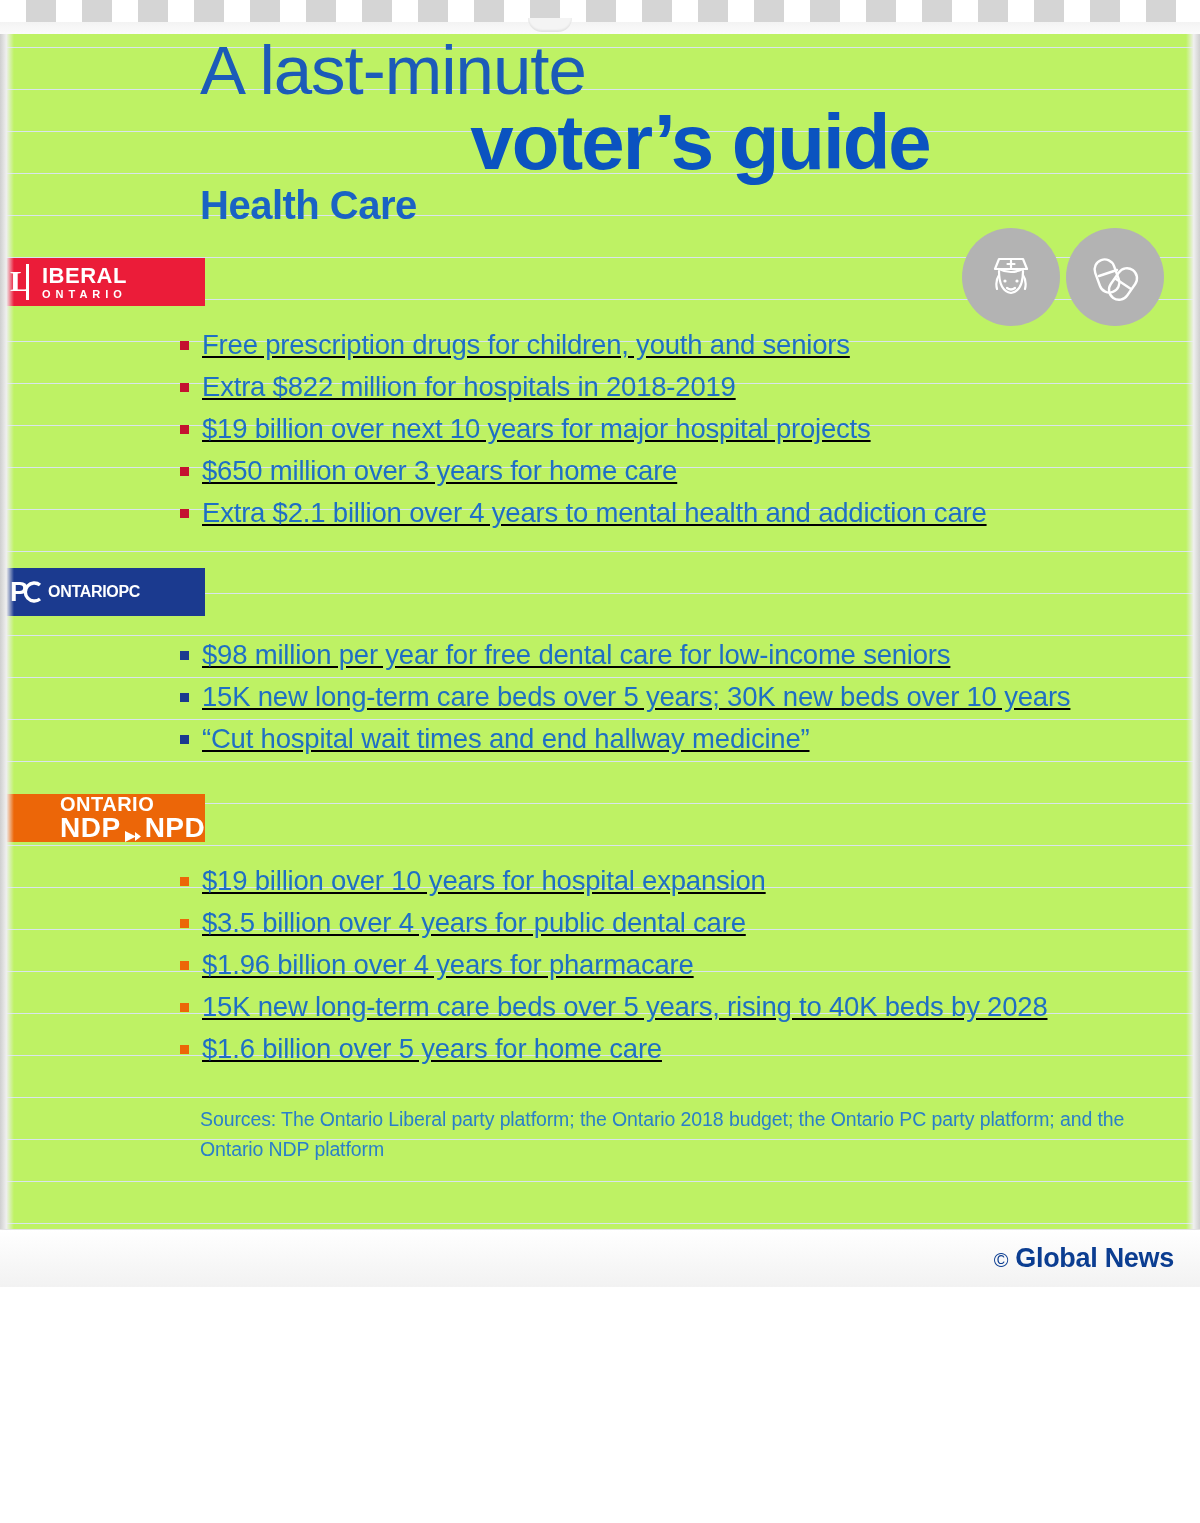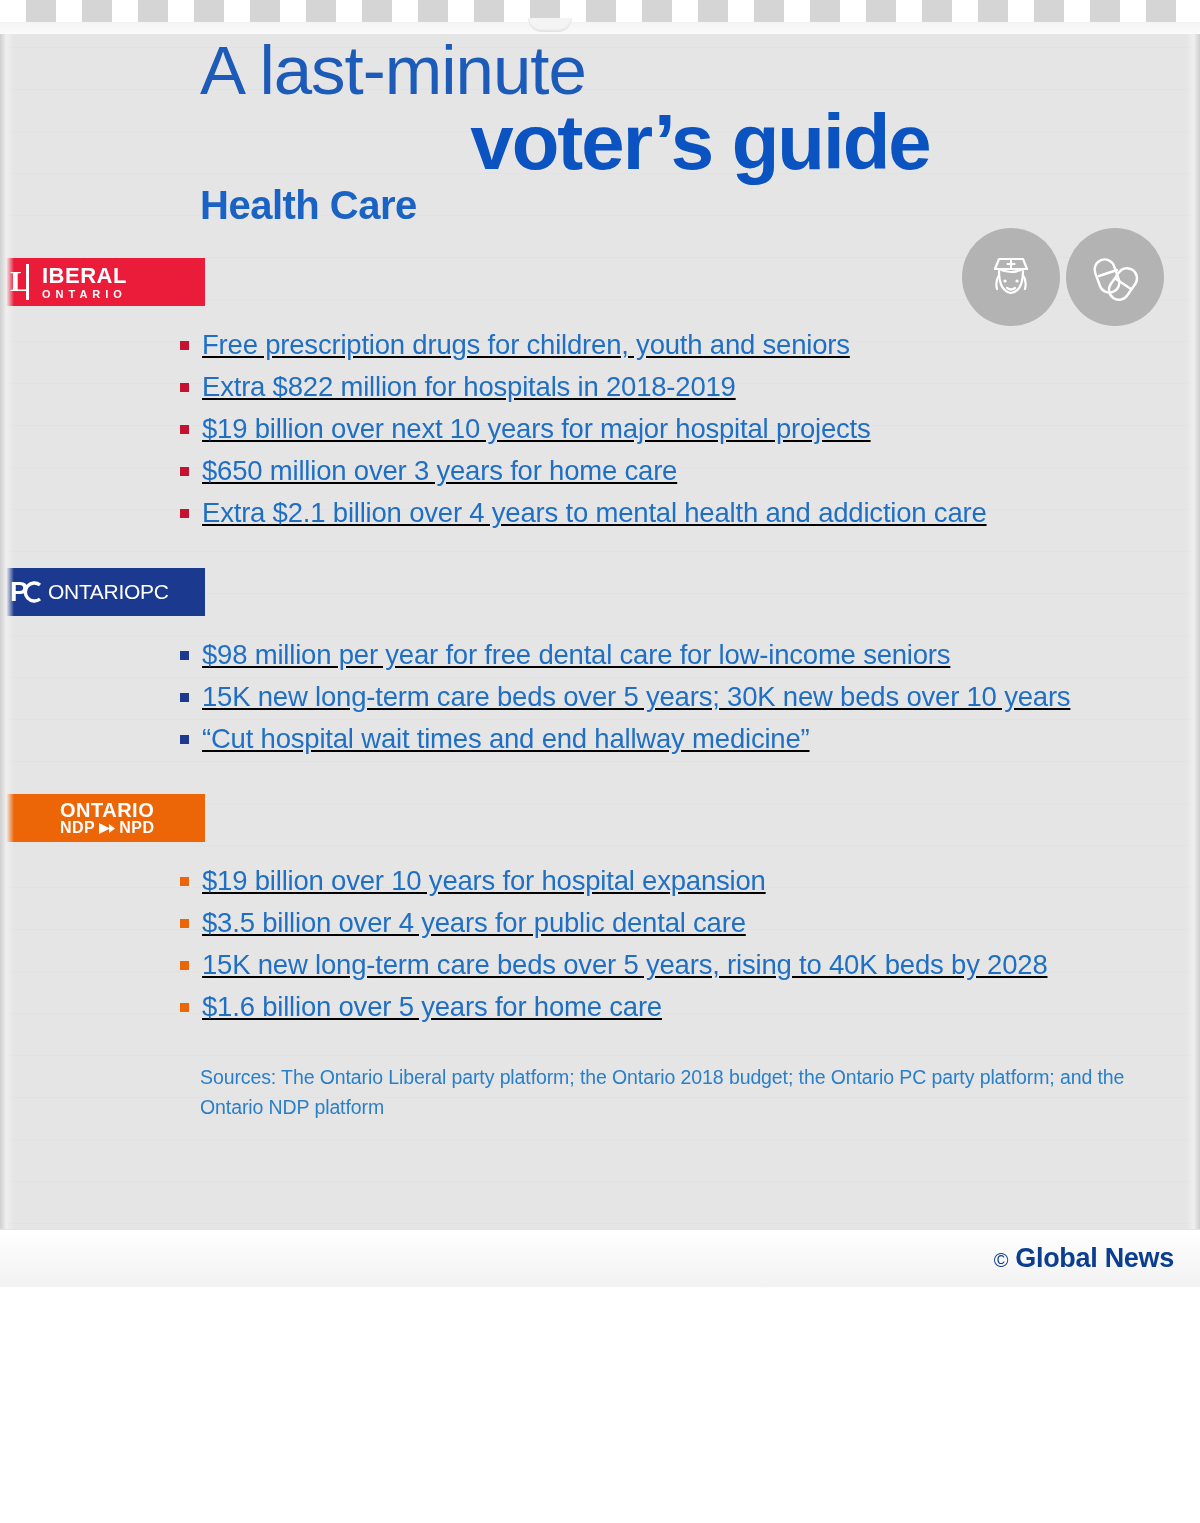--- a/index.html
+++ b/index.html
@@ -10,21 +10,21 @@
     width: 1200px;
     height: 1523px;
     background: #ffffff;
     font-family: "Liberation Sans", sans-serif;
     overflow: hidden;
   }
   .page {
     position: relative;
     width: 1200px;
     height: 1287px;
-    background: #e5e5e5;
+    background: #bef264;
     overflow: hidden;
   }
   
   .rules {
     position: absolute;
     left: 0; right: 0; top: 0; bottom: 0;
     background-image: repeating-linear-gradient(
       to bottom,
       rgba(255,255,255,0) 0px,
       rgba(255,255,255,0) 41px,
@@ -152,25 +152,25 @@
   .logo-liberal-mark .l-bar {
     position: absolute; left: 16px; top: -3px; width: 3px; height: 36px; background: #fff;
   }
   .logo-liberal-text { line-height: 1; }
   .logo-liberal-text .big { font-size: 22px; font-weight: 700; letter-spacing: 0.5px; }
   .logo-liberal-text .small { font-size: 11px; font-weight: 600; letter-spacing: 5px; margin-top: 2px; }
 
   .logo-pc-mark {
     width: 34px; height: 32px; margin-right: 4px; position: relative;
   }
-  .logo-pc-text { font-size: 21px; font-weight: 400; letter-spacing: -0.3px; }
+  .logo-pc-text { font-size: 16px; font-weight: 700; letter-spacing: -0.3px; }
 
   .logo-ndp-text { line-height: 1; }
   .logo-ndp-text .top { font-size: 20px; font-weight: 700; letter-spacing: 0.5px; }
-  .logo-ndp-text .bot { font-size: 16px; font-weight: 800; letter-spacing: 0.5px; display: flex; align-items: center; gap: 4px; }
+  .logo-ndp-text .bot { font-size: 28px; font-weight: 800; letter-spacing: 0.5px; display: flex; align-items: center; gap: 4px; }
   .ndp-arrow { display: inline-block; width: 16px; height: 15px; position: relative; }
 
   ul.points {
     list-style: none;
     margin: 0;
     padding: 18px 30px 10px 178px;
     text-decoration: underline;
   }
   ul.points li {
     position: relative;
@@ -323,20 +323,21 @@
                 <polygon points="10,3 16,7.5 10,12" fill="#ffffff"></polygon>
               </svg>
             </span>
             <span>NPD</span>
           </div>
         </div>
       </div>
       <ul class="points ndp-points">
         <li>$19 billion over 10 years for hospital expansion</li>
         <li>$3.5 billion over 4 years for public dental care</li>
+        <li>$1.96 billion over 4 years for pharmacare</li>
         <li>15K new long-term care beds over 5 years, rising to 40K beds by 2028</li>
         <li>$1.6 billion over 5 years for home care</li>
       </ul>
     </div>
 
     <div class="sources">Sources: The Ontario Liberal party platform; the Ontario 2018 budget; the Ontario PC party platform; and the Ontario NDP platform</div>
   </div>
 
   <div class="footer">
     <div class="brand">

